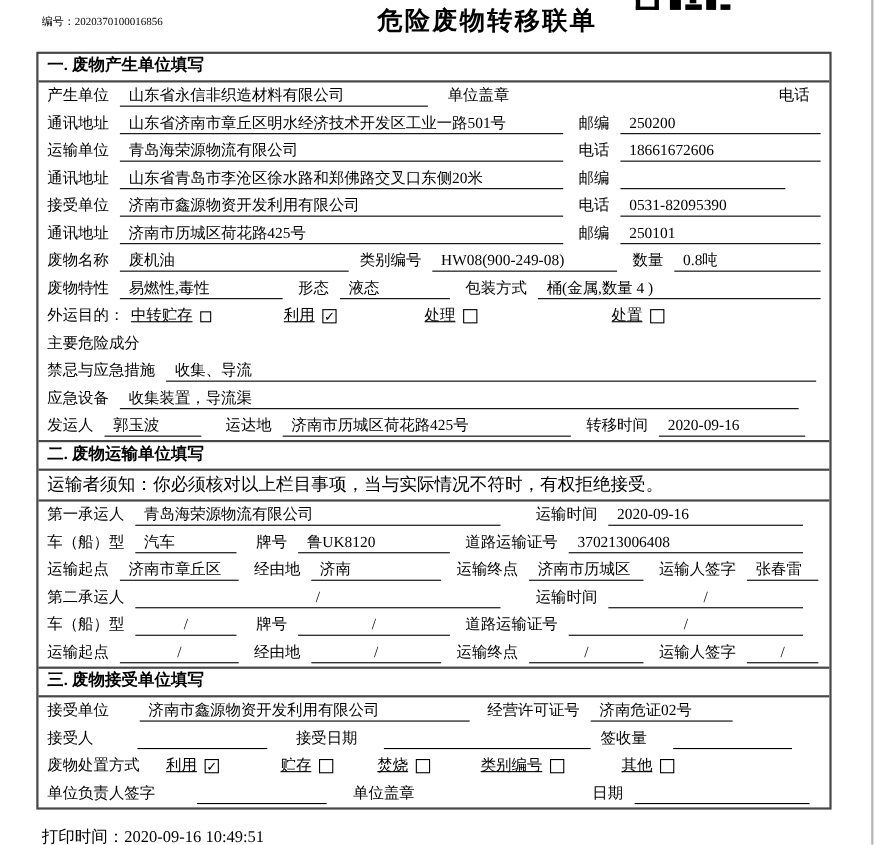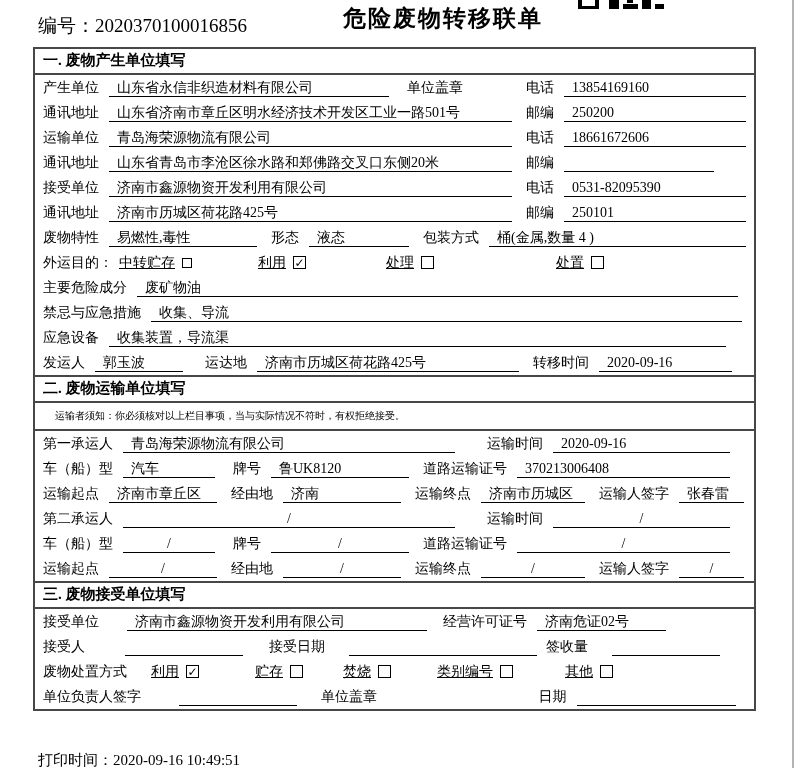--- a/index.html
+++ b/index.html
@@ -1,33 +1,33 @@
 <!DOCTYPE html>
 <html><head>
 <meta charset="utf-8">
 <style>
   * { box-sizing: border-box; margin: 0; padding: 0; }
   html, body { width: 796px; height: 768px; background: #ffffff; overflow: hidden; }
   body { position: relative; font-family: "Liberation Serif", "DejaVu Serif", serif; color: #000; }
 
   .pagehead { position: absolute; left: 0; top: 0; width: 796px; height: 46px; }
-  .docno { position: absolute; left: 38px; top: 13px; font-size: 19px; white-space: nowrap; }
+  .docno { position: absolute; left: 38px; top: 13px; font-size: 10px; white-space: nowrap; }
   .doc-title { position: absolute; left: 443px; top: 3px; transform: translateX(-50%);
                font-size: 23px; font-weight: bold; letter-spacing: 2px; white-space: nowrap; }
 
   .qrfrag { position: absolute; left: 578px; top: 0; width: 86px; height: 9px; }
   .qb { position: absolute; background: #000; }
 
   .page-edge { position: absolute; right: 2px; top: 0; width: 2px; height: 768px; background: #b4b4b4; }
 
   .formtable { position: absolute; left: 33px; top: 47px; width: 723px; border: 2px solid #474747; background: #fff; }
 
   .sec { font-weight: bold; font-size: 15px; line-height: 17px; padding: 3px 8px 4px; border-bottom: 2px solid #474747; }
   .sec.bt { border-top: 2px solid #474747; }
-  .notice { font-size: 10px; line-height: 17px; padding: 4px 20px 5px; border-bottom: 2px solid #474747; }
+  .notice { font-size: 16px; line-height: 17px; padding: 4px 8px 5px; border-bottom: 2px solid #474747; }
 
   .row { display: flex; align-items: flex-end; height: 25px; padding: 0 8px 3px 8px; font-size: 14px; }
   .lbl { white-space: nowrap; line-height: 19px; margin-right: 10px; flex: none; }
   .fill { border-bottom: 1px solid #000; height: 19px; line-height: 19px; padding-left: 8px;
           white-space: nowrap; flex: none; overflow: visible; }
   .grow { flex: 1 1 auto; }
   .center { text-align: center; padding-left: 0; }
   .spacer { flex: 1 1 auto; }
 
   .cbg { display: flex; align-items: center; height: 19px; flex: none; }
@@ -59,21 +59,20 @@
 <div class="formtable">
 
   <div class="sec">一. 废物产生单位填写</div>
 
   <div class="row">
     <span class="lbl">产生单位</span>
     <span class="fill" style="width:280px">山东省永信非织造材料有限公司</span>
     <span class="lbl" style="margin-left:18px">单位盖章</span>
     <span class="spacer"></span>
     <span class="lbl">电话</span>
-    <span class="fill" style="width:182px">13854169160</span>
   </div>
 
   <div class="row">
     <span class="lbl">通讯地址</span>
     <span class="fill grow" style="margin-right:14px">山东省济南市章丘区明水经济技术开发区工业一路501号</span>
     <span class="lbl">邮编</span>
     <span class="fill" style="width:182px">250200</span>
   </div>
 
   <div class="row">
@@ -97,20 +96,28 @@
     <span class="fill" style="width:182px">0531-82095390</span>
   </div>
 
   <div class="row">
     <span class="lbl">通讯地址</span>
     <span class="fill grow" style="margin-right:14px">济南市历城区荷花路425号</span>
     <span class="lbl">邮编</span>
     <span class="fill" style="width:182px">250101</span>
   </div>
 
+  <div class="row">
+    <span class="lbl">废物名称</span>
+    <span class="fill" style="width:208px">废机油</span>
+    <span class="lbl" style="margin-left:10px">类别编号</span>
+    <span class="fill" style="width:168px">HW08(900-249-08)</span>
+    <span class="lbl" style="margin-left:14px">数量</span>
+    <span class="fill grow">0.8吨</span>
+  </div>
 
   <div class="row">
     <span class="lbl">废物特性</span>
     <span class="fill" style="width:148px">易燃性,毒性</span>
     <span class="lbl" style="margin-left:14px">形态</span>
     <span class="fill" style="width:100px">液态</span>
     <span class="lbl" style="margin-left:14px">包装方式</span>
     <span class="fill grow">桶(金属,数量 4 )</span>
   </div>
 
@@ -129,21 +136,20 @@
       <span class="cb"></span>
     </span>
     <span class="cbg" style="margin-left:122px">
       <span class="cbl">处置</span>
       <span class="cb"></span>
     </span>
   </div>
 
   <div class="row">
     <span class="lbl">主要危险成分</span>
-    <span class="fill grow" style="margin-right:8px">废矿物油</span>
   </div>
 
   <div class="row">
     <span class="lbl">禁忌与应急措施</span>
     <span class="fill grow" style="margin-right:4px">收集、导流</span>
   </div>
 
   <div class="row">
     <span class="lbl">应急设备</span>
     <span class="fill grow" style="margin-right:20px">收集装置，导流渠</span>

